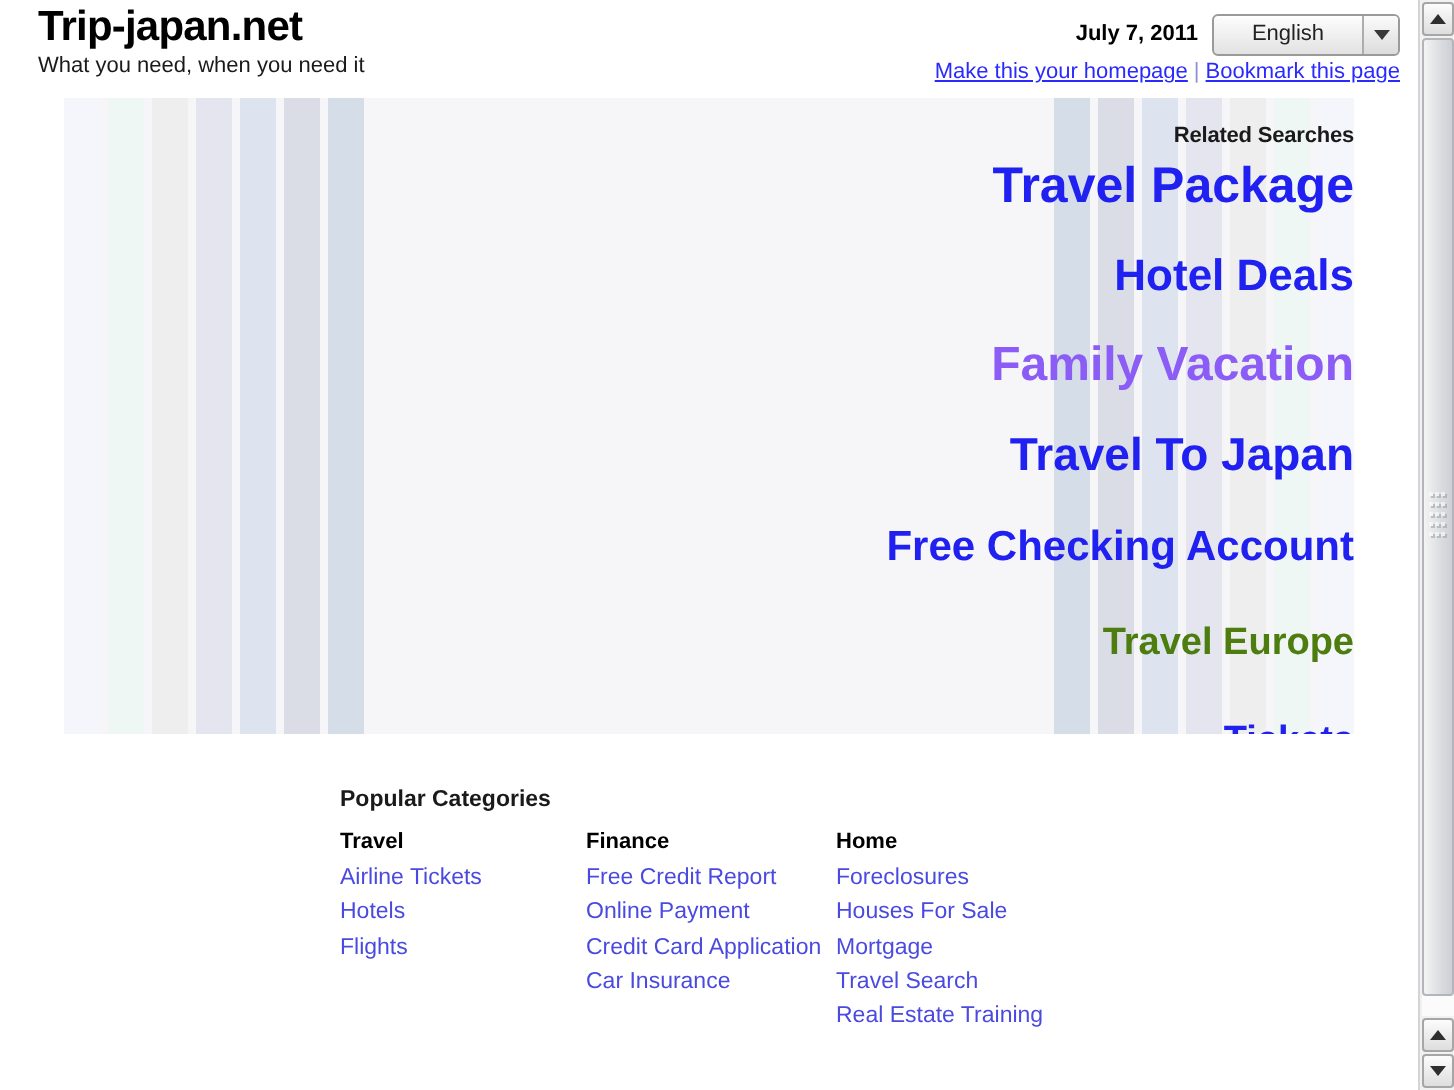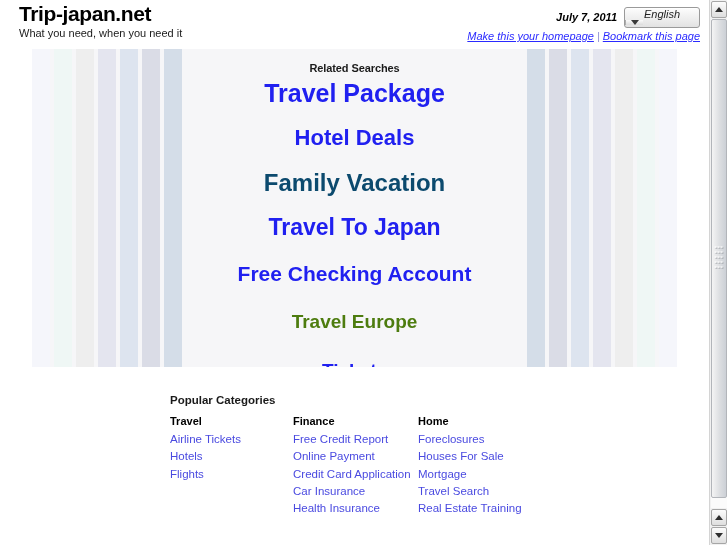--- a/index.html
+++ b/index.html
@@ -51,21 +51,20 @@
     margin-top: 2px;
     white-space: nowrap;
   }
 
   #header-right {
     position: absolute;
     right: 9px;
     top: 7px;
     text-align: right;
     white-space: nowrap;
-    font-style: italic;
   }
   #date-row {
     display: flex;
     align-items: center;
     justify-content: flex-end;
     gap: 7px;
     height: 20px;
   }
   #date-text {
     font-size: 11px;
@@ -75,21 +74,20 @@
   .lang-select {
     display: inline-flex;
     align-items: stretch;
     height: 19px;
     border: 1px solid #9a9a9a;
     border-radius: 3px;
     background: linear-gradient(#fdfdfd, #e2e2e2);
     box-shadow: 0 1px 0 rgba(255,255,255,0.7) inset;
     overflow: hidden;
     font-size: 11px;
-    flex-direction: column;
   }
   .lang-value {
     display: flex;
     align-items: center;
     justify-content: center;
     min-width: 62px;
     padding: 0 6px;
     color: #222;
   }
   .lang-arrow {
@@ -136,21 +134,21 @@
   .stripe {
     position: absolute;
     top: 0;
     height: 100%;
   }
   #banner-inner {
     position: absolute;
     left: 0; top: 0;
     width: 100%;
     height: 100%;
-    text-align: center;
+    text-align: right;
   }
   #related-title {
     margin-top: 13px;
     font-size: 11px;
     font-weight: bold;
     color: #1a1a1a;
     letter-spacing: -0.1px;
     position: relative;
     z-index: 3;
   }
@@ -327,21 +325,21 @@
         <div class="stripe" style="left: 561px; width: 18px; background: rgb(228, 229, 239);"></div>
         <div class="stripe" style="left: 583px; width: 18px; background: rgb(238, 238, 238);"></div>
         <div class="stripe" style="left: 605px; width: 18px; background: rgb(239, 247, 245);"></div>
         <div class="stripe" style="left: 627px; width: 18px; background: rgb(245, 246, 251);"></div>
       </div>
     <div id="banner-inner">
       <div id="related-title">Related Searches</div>
       <div id="related-list">
           <a class="rs-item" style="font-size: 25px; margin-top: 0px; padding-bottom: 9px; color: rgb(32, 32, 240);">Travel Package</a>
           <a class="rs-item" style="font-size: 22px; margin-top: 12px; padding-bottom: 12px; color: rgb(32, 32, 240);">Hotel Deals</a>
-          <a class="rs-item" style="font-size: 24px; margin-top: 10px; padding-bottom: 10px; color: #0c4a6e;">Family Vacation</a>
+          <a class="rs-item" style="font-size: 24px; margin-top: 10px; padding-bottom: 10px; color: #8b5cf6;">Family Vacation</a>
           <a class="rs-item" style="font-size: 23px; margin-top: 11px; padding-bottom: 11px; color: rgb(32, 32, 240);">Travel To Japan</a>
           <a class="rs-item" style="font-size: 21px; margin-top: 13px; padding-bottom: 13px; color: rgb(32, 32, 240);">Free Checking Account</a>
           <a class="rs-item" style="font-size: 19px; margin-top: 15px; padding-bottom: 15px; color: #4d7c0f;">Travel Europe</a>
           <a class="rs-item" style="font-size: 19px; margin-top: 15px; padding-bottom: 15px; color: rgb(32, 32, 240);">Tickets</a>
         </div>
     </div>
   </div>
 
   <div id="popular">
     <div id="popular-title">Popular Categories</div>
@@ -351,21 +349,20 @@
           <a class="cat-link" style="color: rgb(74, 74, 224);">Airline Tickets</a>
           <a class="cat-link" style="color: rgb(74, 74, 224);">Hotels</a>
           <a class="cat-link" style="color: rgb(74, 74, 224);">Flights</a>
         </div>
         <div class="cat-col" style="width: 125px;">
           <div class="cat-head">Finance</div>
           <a class="cat-link" style="color: rgb(74, 74, 224);">Free Credit Report</a>
           <a class="cat-link" style="color: rgb(74, 74, 224);">Online Payment</a>
           <a class="cat-link" style="color: rgb(74, 74, 224);">Credit Card Application</a>
           <a class="cat-link" style="color: rgb(74, 74, 224);">Car Insurance</a>
-          <a class="cat-link" style="color: rgb(74, 74, 224);">Health Insurance</a>
         </div>
         <div class="cat-col">
           <div class="cat-head">Home</div>
           <a class="cat-link" style="color: rgb(74, 74, 224);">Foreclosures</a>
           <a class="cat-link" style="color: rgb(74, 74, 224);">Houses For Sale</a>
           <a class="cat-link" style="color: rgb(74, 74, 224);">Mortgage</a>
           <a class="cat-link" style="color: rgb(74, 74, 224);">Travel Search</a>
           <a class="cat-link" style="color: rgb(74, 74, 224);">Real Estate Training</a>
         </div>
       </div>

